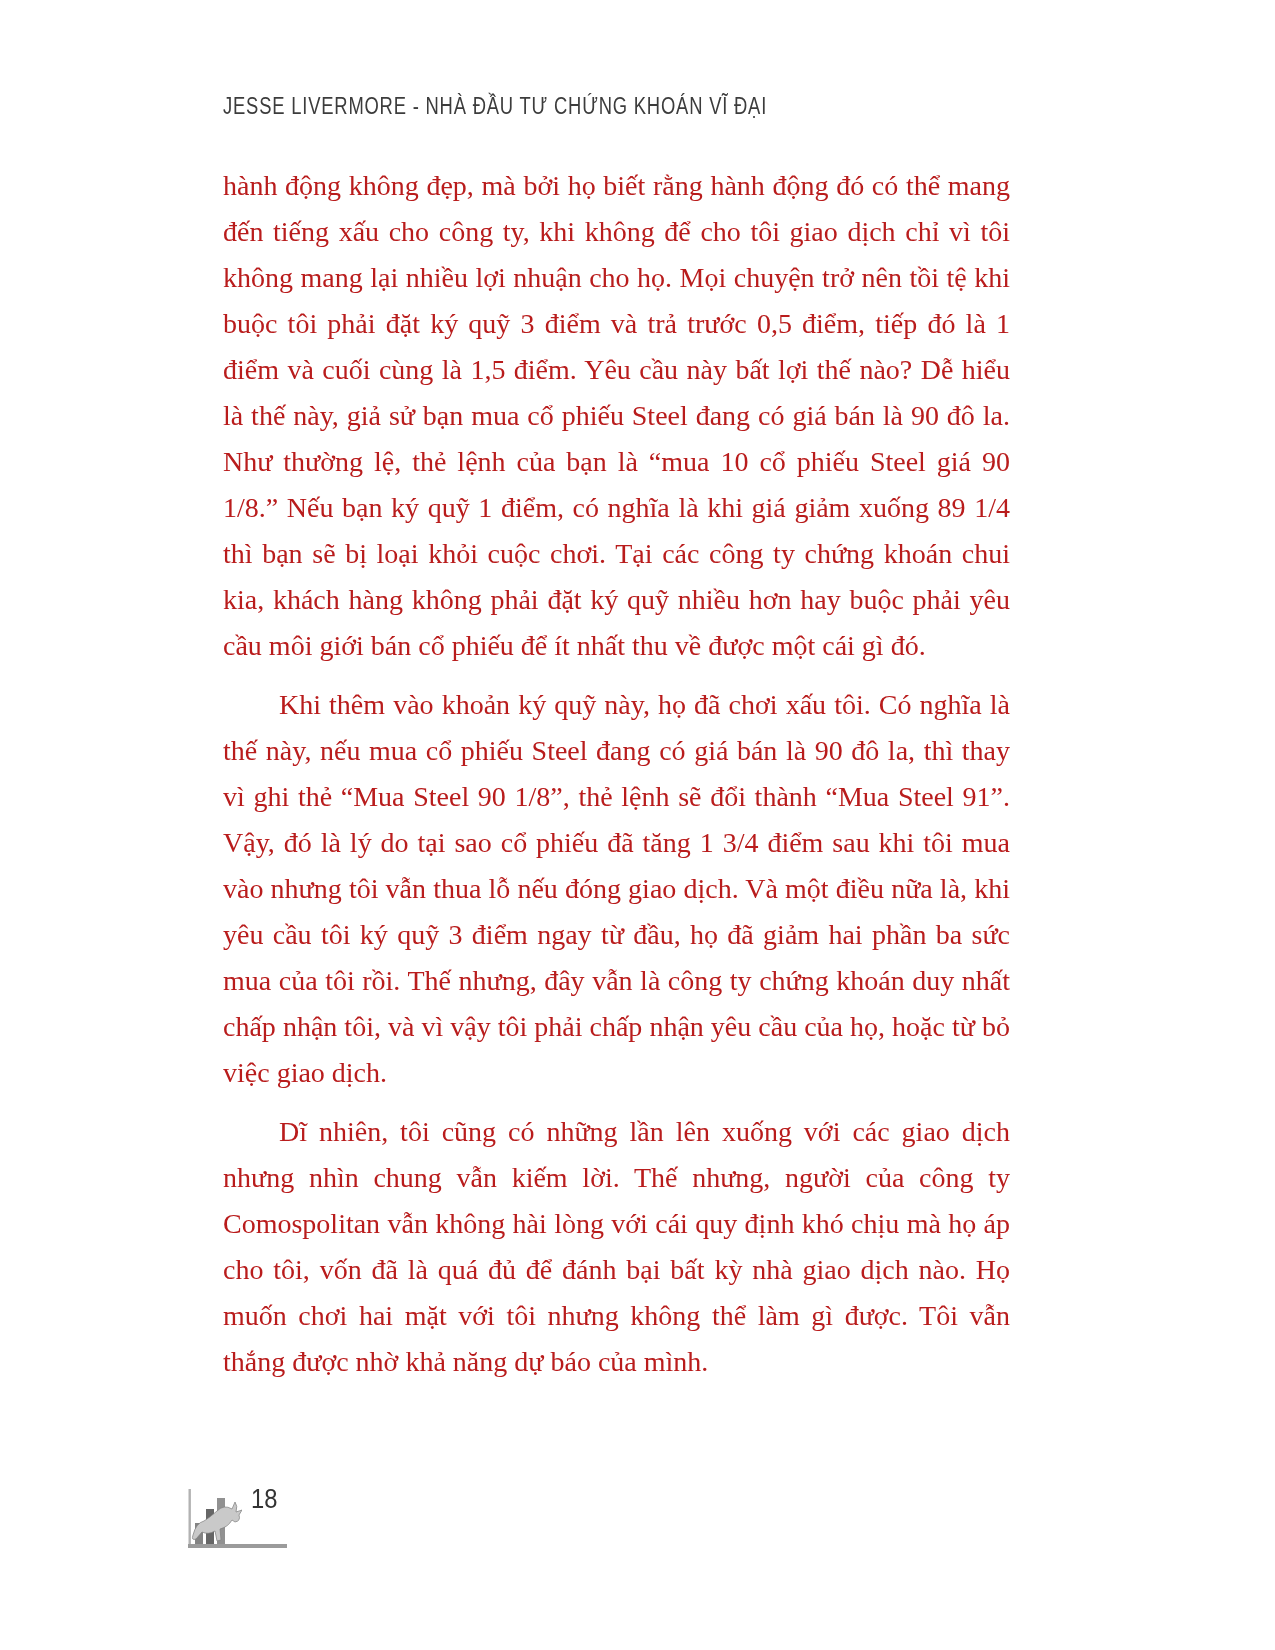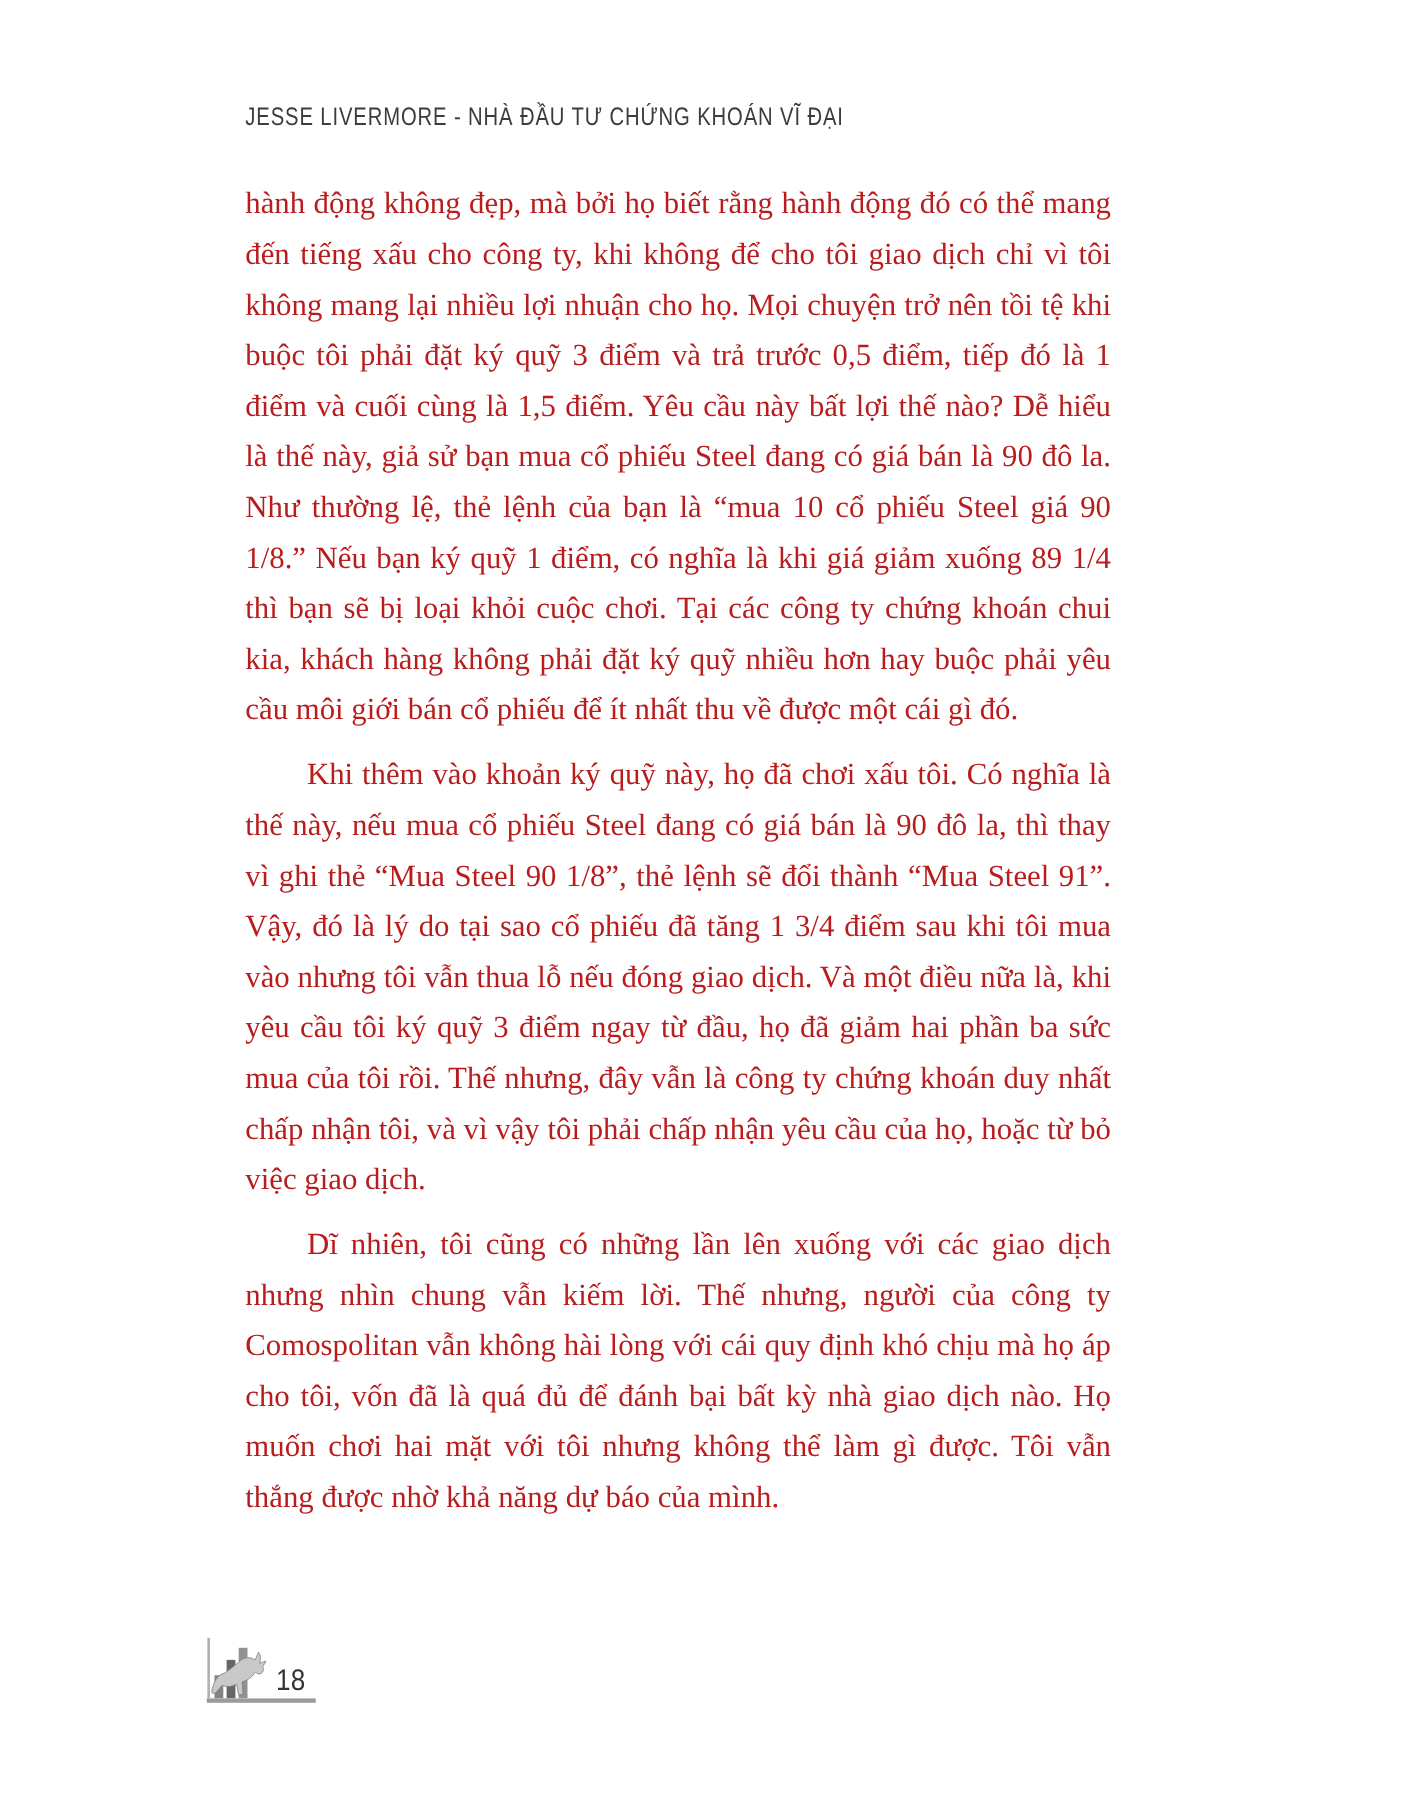--- a/index.html
+++ b/index.html
@@ -44,21 +44,21 @@
   .para.indented {
     text-indent: 56px;
   }
   .footer {
     position: absolute;
     left: 188px;
     top: 1486px;
     width: 99px;
     border-bottom: 4px solid #9b9b9b;
     display: flex;
-    align-items: flex-end;
+    align-items: flex-start;
   }
   .logo {
     display: block;
     margin-bottom: 0;
   }
   .page-number {
     font-family: "Liberation Sans", "DejaVu Sans", sans-serif;
     font-size: 27px;
     color: #333333;
     line-height: 1;

